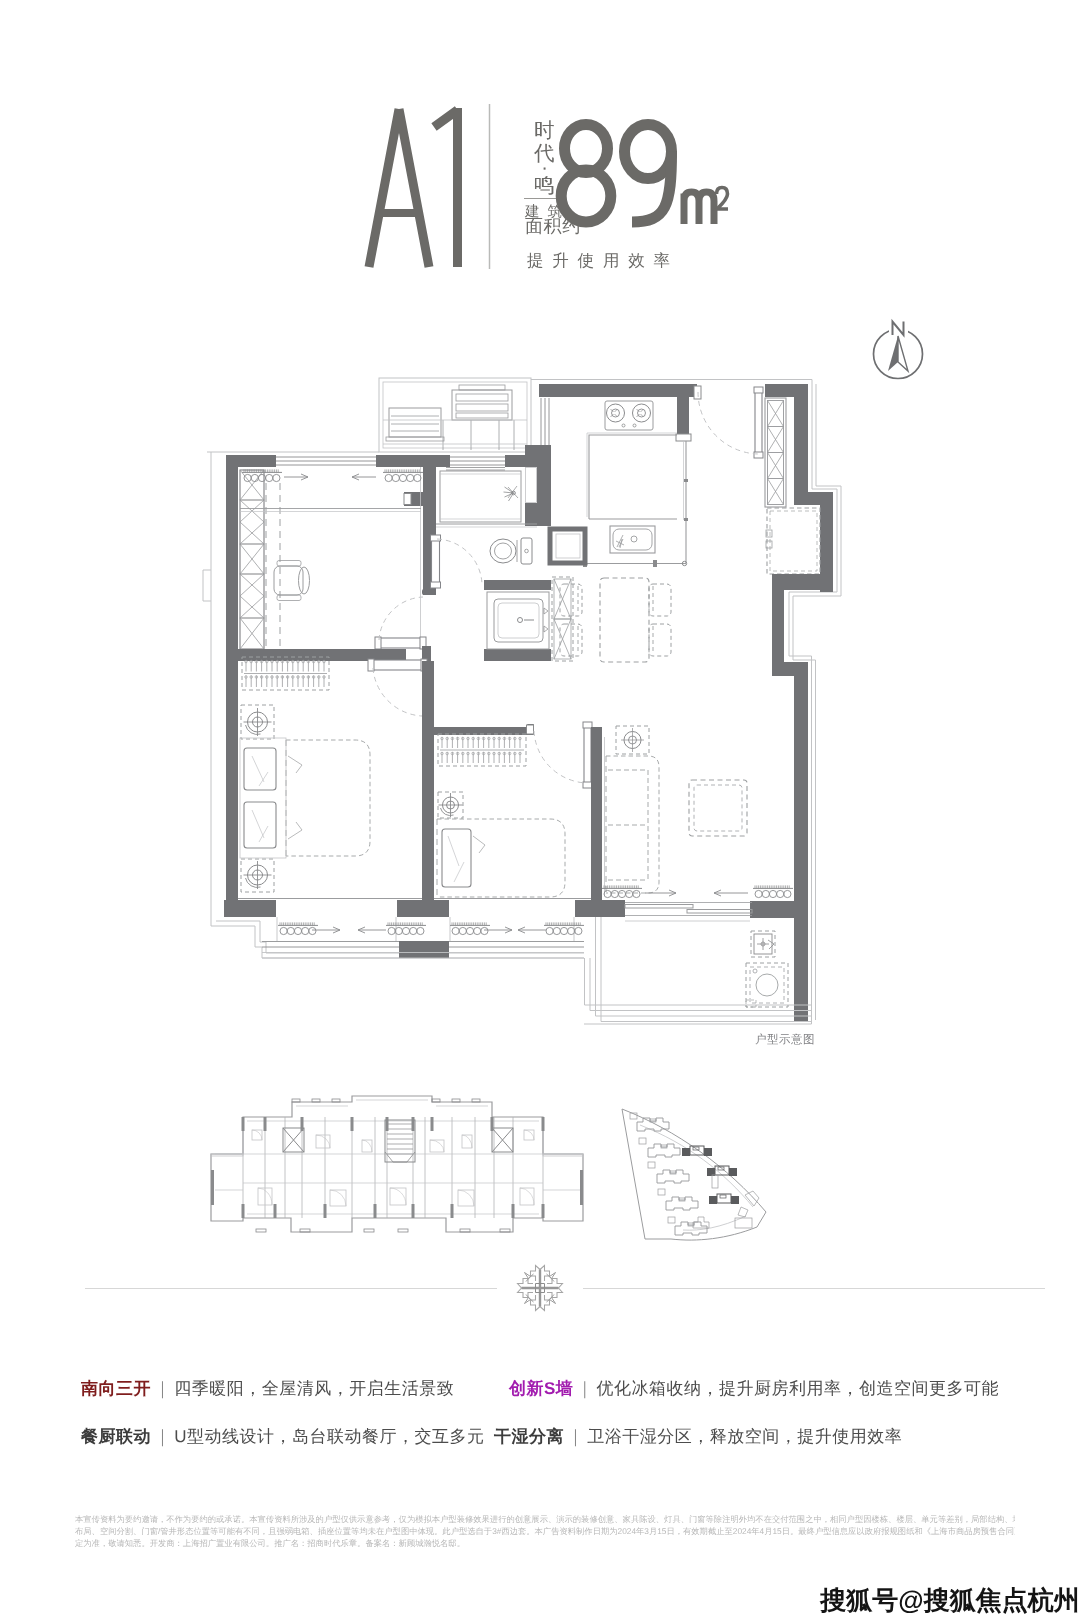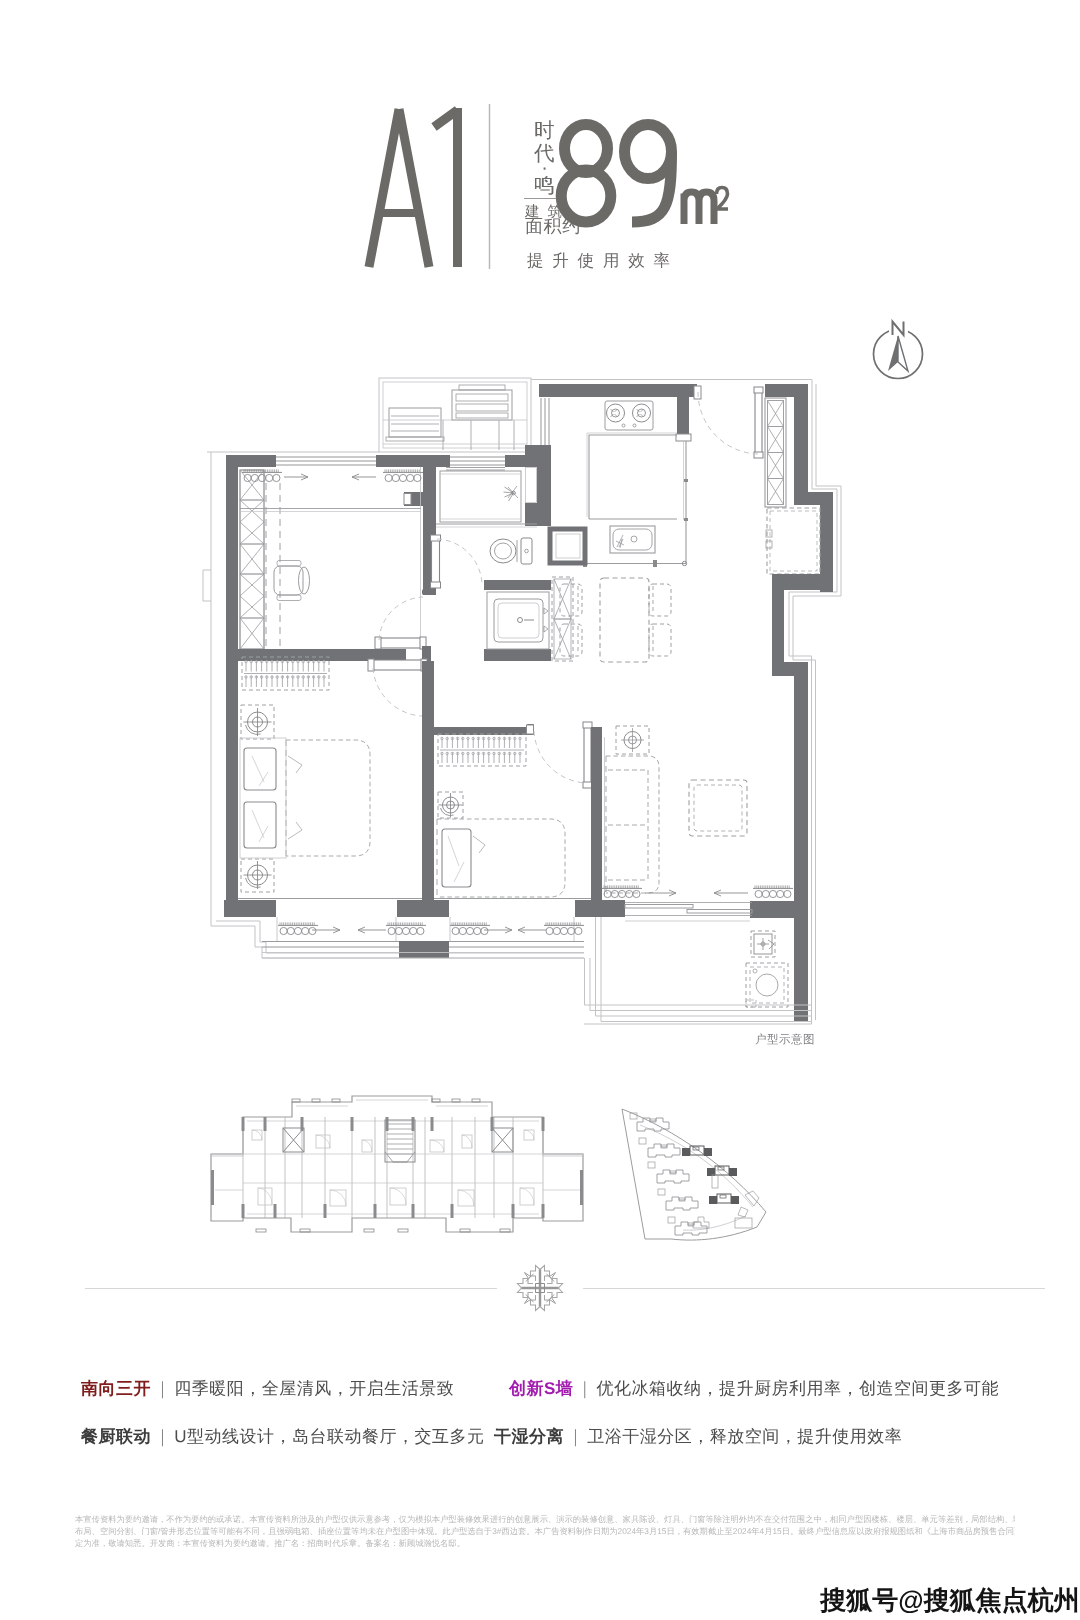--- a/index.html
+++ b/index.html
@@ -1035,16 +1035,16 @@
 
 <div class="abs" style="left:81px;top:1426px;font-size:17px;color:#4c4c4c;letter-spacing:0.5px;text-align:center;"><b style="color:#3c3c3c;">餐厨联动</b><span style="margin:0 3px;color:#888;">｜</span>U型动线设计，岛台联动餐厅，交互多元</div>
 
 <div class="abs" style="left:509px;top:1378px;font-size:17px;color:#4c4c4c;letter-spacing:0.5px;"><b style="color:#a21caf;">创新S墙</b><span style="margin:0 3px;color:#888;">｜</span>优化冰箱收纳，提升厨房利用率，创造空间更多可能</div>
 
 <div class="abs" style="left:494px;top:1426px;font-size:17px;color:#4c4c4c;letter-spacing:0.5px;"><b style="color:#3c3c3c;">干湿分离</b><span style="margin:0 3px;color:#888;">｜</span>卫浴干湿分区，释放空间，提升使用效率</div>
 
 <div class="abs" style="left:75px;top:1514px;width:940px;font-size:8.3px;line-height:11.9px;color:#b7b7b7;white-space:nowrap;overflow:hidden;">
 <div>本宣传资料为要约邀请，不作为要约的或承诺。本宣传资料所涉及的户型仅供示意参考，仅为模拟本户型装修效果进行的创意展示、演示的装修创意、家具陈设、灯具、门窗等除注明外均不在交付范围之中，相同户型因楼栋、楼层、单元等差别，局部结构、墙面做法、面积、功能</div>
 <div>布局、空间分割、门窗/管井形态位置等可能有不同，且强弱电箱、插座位置等均未在户型图中体现。此户型选自于3#西边套。本广告资料制作日期为2024年3月15日，有效期截止至2024年4月15日。最终户型信息应以政府报规图纸和《上海市商品房预售合同》及其补充协议约</div>
-<div>定为准，敬请知悉。开发商：本宣传资料为要约邀请。推广名：招商时代乐章。备案名：新顾城瀚悦名邸。</div>
+<div>定为准，敬请知悉。开发商：上海招广置业有限公司。推广名：招商时代乐章。备案名：新顾城瀚悦名邸。</div>
 </div>
 
 <div class="abs" style="left:820px;top:1583px;font-size:26px;font-weight:bold;color:#141414;letter-spacing:0px;text-shadow:1px 1px 0 #fff,-1px -1px 0 #fff,1px -1px 0 #fff,-1px 1px 0 #fff;text-align:center;">搜狐号@搜狐焦点杭州站</div>
 
 </body></html>

